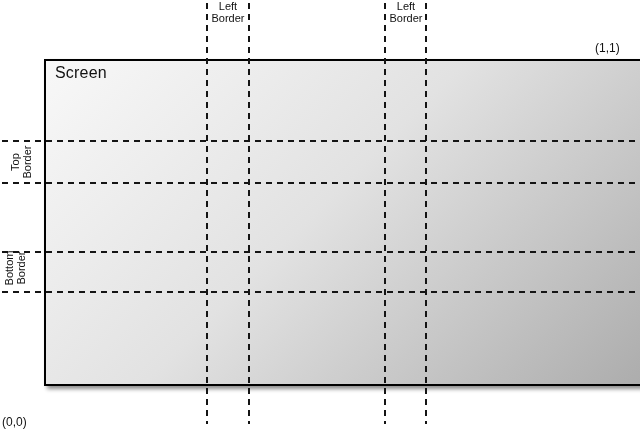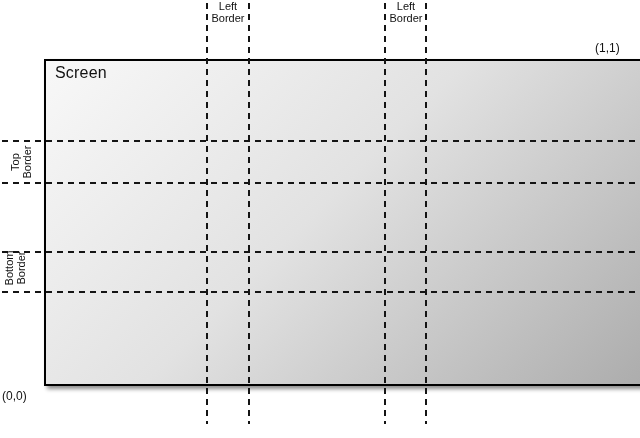--- a/index.html
+++ b/index.html
@@ -100,21 +100,21 @@
   .sidelabel.bottomb { left: 15px; top: 268px; }
 
   
   .coord {
     position: absolute;
     font-size: 12px;
     z-index: 6;
     white-space: nowrap;
   }
   .coord.tr { left: 595px; top: 41px; }
-  .coord.bl { left: 2px;   top: 389px; text-align: right; }
+  .coord.bl { left: 2px;   top: 415px; text-align: right; }
 </style>
 </head>
 <body>
 
 <div class="stage">
 
   <div class="screen">
     <div class="screen-label">Screen</div>
   </div>
 

